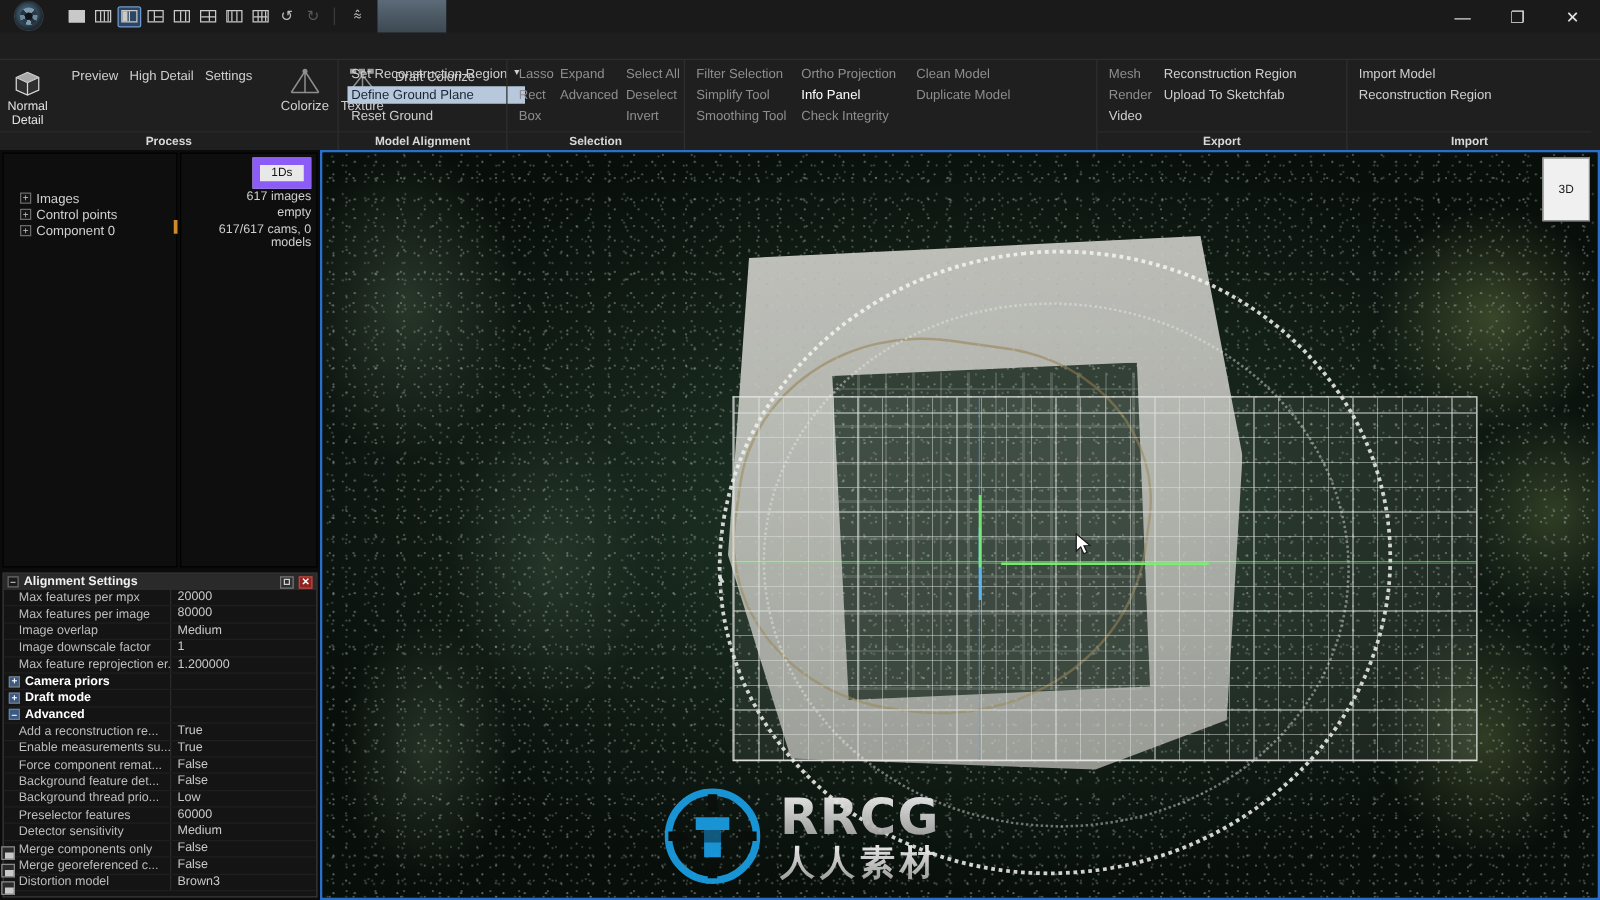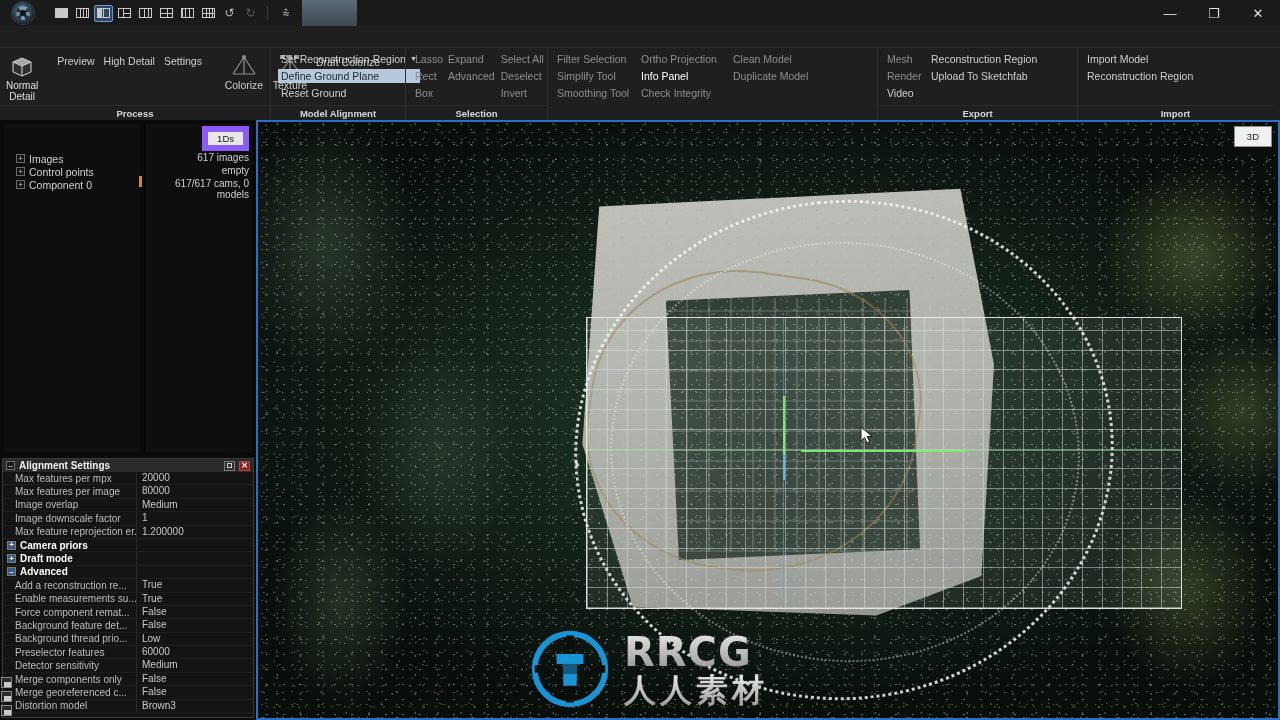--- a/index.html
+++ b/index.html
@@ -242,32 +242,32 @@
       repeating-linear-gradient(0deg, rgba(222,226,222,.48) 0 1px, transparent 1px 19.8px);
   }
   .axis-x { position:absolute; left:0; top:45.5%; width:100%; height:1px; background:rgba(120,230,120,.55); }
   .axis-x2{ position:absolute; left:36%; top:45.5%; width:28%; height:2px; background:rgba(120,240,110,.95); }
   .axis-y { position:absolute; left:33%; top:0; width:1px; height:100%; background:rgba(90,160,230,.6); }
   .axis-y2{ position:absolute; left:33%; top:36%; width:2px; height:20%; background:rgba(95,185,245,.95); }
   .axis-up{ position:absolute; left:33%; top:27%; width:2px; height:20%; background:rgba(120,240,110,.9); }
   .cursor-svg { position:absolute; left:602px; top:304px; }
   .badge-3d {
     position:absolute; right:6px; top:4px; background:#f0f0f0; color:#1a1a1a;
-    font-size:9.5px; padding:4px 12px; border:1px solid #8f8f8f;margin-left:44px;
+    font-size:9.5px; padding:19px 12px; border:1px solid #8f8f8f;margin-left:44px;
   }
   .wedge { position:absolute; left:314px; top:333px; color:#e8e8e8; font-size:14px; transform:rotate(-30deg); opacity:.9;}
 
   
   .wm { position:absolute; left:270px; top:505px; display:flex; align-items:center; gap:12px; opacity:.95;}
   .wm-badge { width:84px;height:84px; position:relative; }
   .wm-text { display:flex; flex-direction:column; line-height:1; }
   .wm-rrcg { font-size:40px; font-weight:bold; letter-spacing:1px;
      background:linear-gradient(#f2f2f2,#9a9a9a); -webkit-background-clip:text; background-clip:text; color:transparent;
      font-family:"DejaVu Sans", sans-serif; }
-  .wm-cn { font-size:32px; font-weight:bold; margin-top:2px; letter-spacing:4px;
+  .wm-cn { font-size:28px; font-weight:bold; margin-top:2px; letter-spacing:4px;
      background:linear-gradient(#f4f4f4,#a6a6a6); -webkit-background-clip:text; background-clip:text; color:transparent;}
 </style>
 </head>
 <body>
 
 <div id="app">
 
   <div class="titlebar">
     <div class="logo-wrap">
       <div class="rc-logo"></div>

